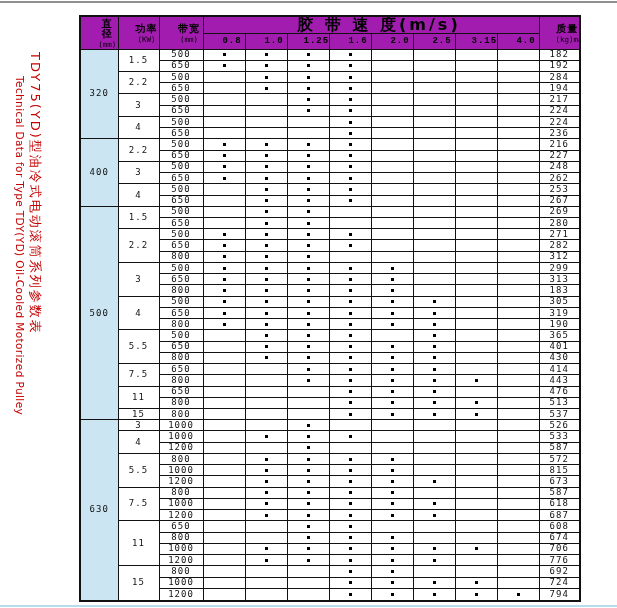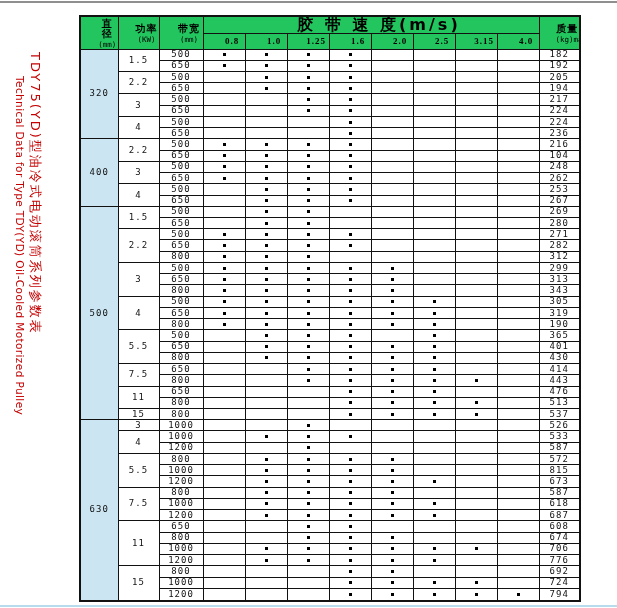--- a/index.html
+++ b/index.html
@@ -20,27 +20,27 @@
 
   table.spec {
     position:absolute; left:79px; top:15px; width:500px; height:586px;
     border-collapse:collapse; table-layout:fixed;
     border:2px solid #111111;
   }
   .spec th, .spec td {
     border:1px solid #111111; padding:0; text-align:center; vertical-align:middle;
     line-height:1; overflow:hidden;
   }
-  .spec thead th { background:#22c55e; font-weight:bold;padding-left:16px; }
+  .spec thead th { background:#a21caf; font-weight:bold;padding-left:16px; }
   .spec thead tr.r1 { height:14px; }
   .spec thead tr.r2 { height:15px; }
   .hd-title { font-size:10px; letter-spacing:1px; padding-top:2px; }
   .hd-sub   { font-size:7.5px; font-weight:normal; font-family:"DejaVu Sans Mono","Liberation Mono",monospace; padding-top:2px; }
   .speed-title { font-size:16px; letter-spacing:3px; }
-  .speed-val { font-size:9px; font-weight:normal; font-family:Liberation Serif, serif; letter-spacing:1px;margin-left:20px; }
+  .speed-val { font-size:9px; font-weight:normal; font-family:Liberation Mono, monospace; letter-spacing:1px;margin-left:20px; }
 
   .spec td {
     font-family:"DejaVu Sans Mono","Liberation Mono",monospace;
     font-size:9px; letter-spacing:1px; color:#111;
   }
   td.c-diam { background:#cbe6f2; }
   .dot { display:inline-block; width:3px; height:3px; background:#000; vertical-align:middle; }
 </style>
 </head>
 <body>
@@ -127,21 +127,21 @@
         <td rowspan="2">2.2</td>
         <td>500</td>
         <td></td>
         <td><span class="dot"></span></td>
         <td><span class="dot"></span></td>
         <td><span class="dot"></span></td>
         <td></td>
         <td></td>
         <td></td>
         <td></td>
-        <td>205</td>
+        <td>284</td>
       </tr>
       <tr>
         <td>650</td>
         <td></td>
         <td><span class="dot"></span></td>
         <td><span class="dot"></span></td>
         <td><span class="dot"></span></td>
         <td></td>
         <td></td>
         <td></td>
@@ -215,21 +215,21 @@
       <tr>
         <td>650</td>
         <td><span class="dot"></span></td>
         <td><span class="dot"></span></td>
         <td><span class="dot"></span></td>
         <td><span class="dot"></span></td>
         <td></td>
         <td></td>
         <td></td>
         <td></td>
-        <td>104</td>
+        <td>227</td>
       </tr>
       <tr>
         <td rowspan="2">3</td>
         <td>500</td>
         <td><span class="dot"></span></td>
         <td><span class="dot"></span></td>
         <td><span class="dot"></span></td>
         <td><span class="dot"></span></td>
         <td></td>
         <td></td>
@@ -365,21 +365,21 @@
       <tr>
         <td>800</td>
         <td><span class="dot"></span></td>
         <td><span class="dot"></span></td>
         <td><span class="dot"></span></td>
         <td><span class="dot"></span></td>
         <td><span class="dot"></span></td>
         <td></td>
         <td></td>
         <td></td>
-        <td>343</td>
+        <td>183</td>
       </tr>
       <tr>
         <td rowspan="3">4</td>
         <td>500</td>
         <td><span class="dot"></span></td>
         <td><span class="dot"></span></td>
         <td><span class="dot"></span></td>
         <td><span class="dot"></span></td>
         <td><span class="dot"></span></td>
         <td><span class="dot"></span></td>

